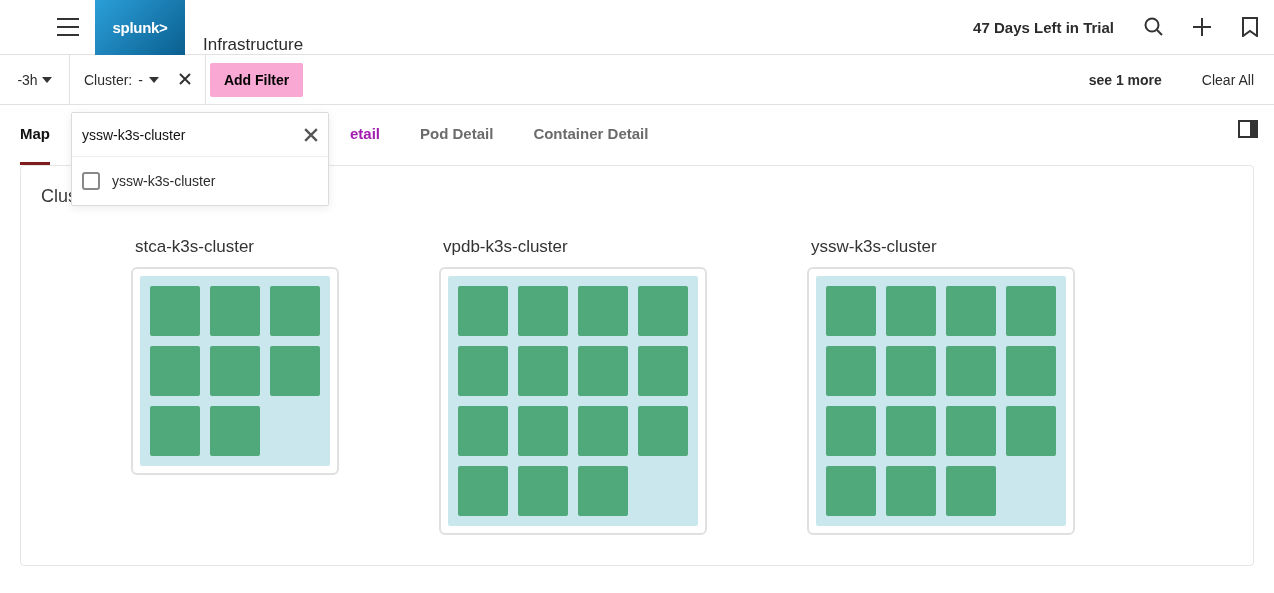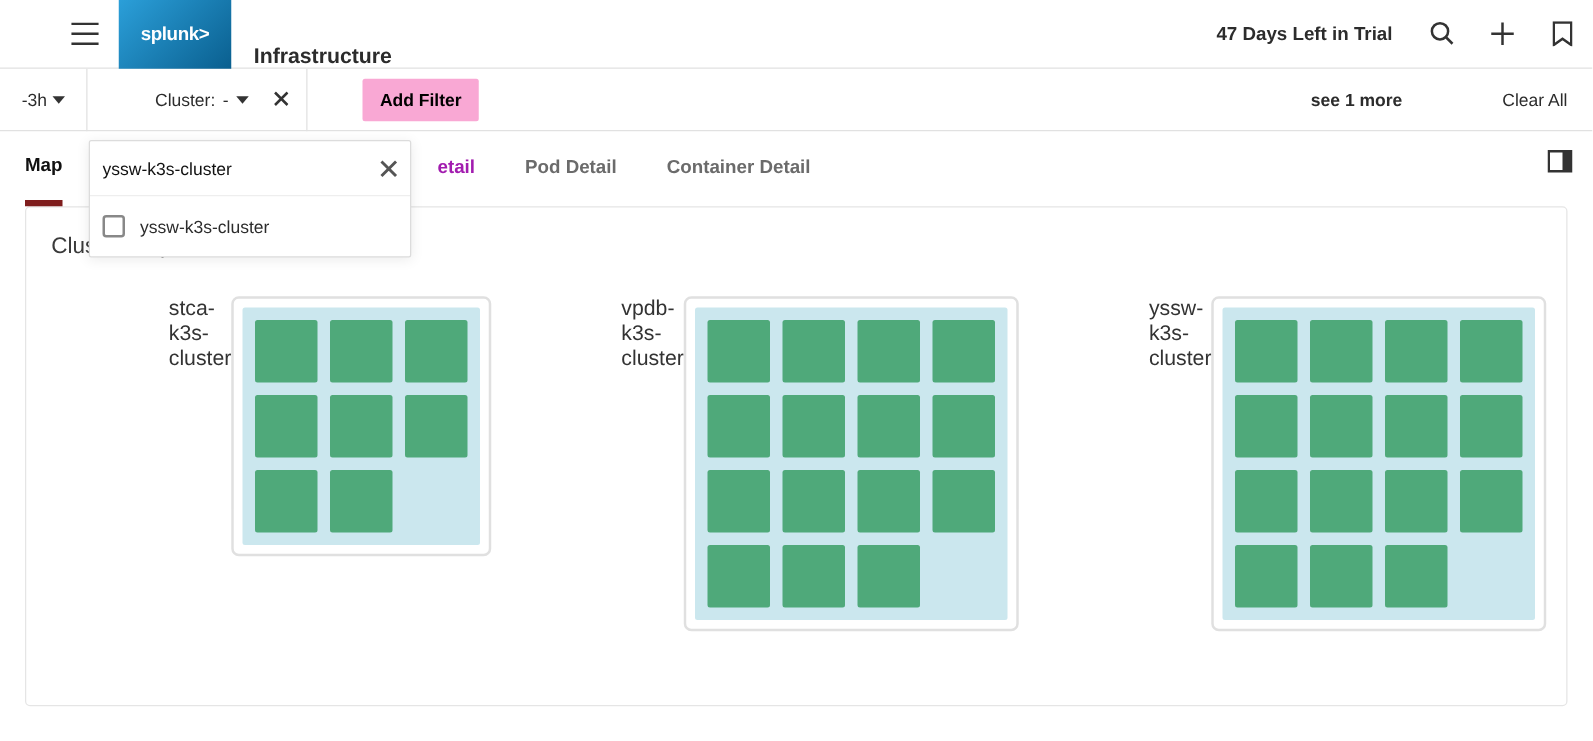--- a/index.html
+++ b/index.html
@@ -2,56 +2,56 @@
 <html><head>
 <meta charset="utf-8">
 <style>
 * { box-sizing: border-box; margin: 0; padding: 0; }
 body { font-family: "Helvetica Neue", Arial, sans-serif; font-size: 14px; color: #2c2c2c; background: #fff; width: 1274px; }
 
 
 .top-header { display: flex; align-items: center; height: 55px; border-bottom: 1px solid #e1e1e1; padding-left: 40px; }
 .hamburger { width: 55px; height: 55px; display: flex; align-items: center; justify-content: center; cursor: pointer; }
 .logo { width: 90px; height: 55px; background: linear-gradient(135deg, #2b9fd9, #0a5f8f); display: flex; align-items: center; justify-content: center; color: #fff; font-weight: 700; font-size: 15px; letter-spacing: -0.3px; }
-.page-title { padding-left: 18px; font-size: 17px; font-weight: 700; flex: 1; margin-top: 36px; }
+.page-title { padding-left: 18px; font-size: 17px; font-weight: 400; flex: 1; margin-top: 36px; }
 .trial { font-weight: 700; font-size: 15px; padding: 0 16px; }
 .icon-btn { width: 48px; height: 55px; display: flex; align-items: center; justify-content: center; cursor: pointer; }
 .icon-btn svg { stroke: #333; }
 
 
-.filter-bar { display: flex; align-items: center; height: 50px; border-bottom: 1px solid #e1e1e1; position: relative; gap: 40px; }
+.filter-bar { display: flex; align-items: center; height: 50px; border-bottom: 1px solid #e1e1e1; position: relative; }
 .time-picker { width: 70px; height: 50px; border-right: 1px solid #e1e1e1; display: flex; align-items: center; justify-content: center; font-size: 14px; cursor: pointer; gap: 4px;}
 .cluster-filter { position: relative; height: 50px; border-right: 1px solid #e1e1e1; display: flex; align-items: center; padding: 0 14px; gap: 6px; cursor: pointer; font-size: 14px; }
 .cluster-filter .close-small { margin-left: 14px; }
 .add-filter { margin-left: 4px; background: #f9a8d4; border: none; height: 34px; padding: 0 14px; font-size: 14px; font-weight: 600; cursor: pointer; border-radius: 2px; }
 .spacer { flex: 1; }
 .see-more { font-weight: 700; font-size: 14px; padding: 0 20px; cursor: pointer; }
 .clear-all { font-weight: 400; font-size: 14px; padding: 0 20px; cursor: pointer; }
 
 
 .tabs { display: flex; align-items: center; height: 60px; padding: 0 20px; gap: 40px; position: relative; }
 .tab { font-size: 15px; font-weight: 700; color: #6b6b6b; cursor: pointer; height: 60px; display: flex; align-items: center; border-bottom: 3px solid transparent; }
-.tab.active { color: #111; border-bottom: 5px solid #7f1d1d; }
+.tab.active { color: #111; border-bottom: 3px solid #7f1d1d; }
 .tab.partial { color: #a21caf; }
 .panel-toggle { position: absolute; right: 16px; top: 14px; cursor: pointer; }
 
 
 .dropdown { position: absolute; left: 71px; top: 57px; width: 258px; background: #fff; border: 1px solid #dcdcdc; border-radius: 2px; box-shadow: 0 2px 10px rgba(0,0,0,0.08); z-index: 10; }
 .dd-input-row { display: flex; align-items: center; border-bottom: 1px solid #eee; height: 44px; padding: 0 10px; }
 .dd-input { flex: 1; border: none; outline: none; font-size: 14px; color: #111; text-decoration: underline wavy #d93025 1px; text-underline-offset: 3px; }
 .dd-close { cursor: pointer; display:flex; }
 .dd-option { display: flex; align-items: center; height: 48px; padding: 0 10px; gap: 12px; cursor: pointer; font-size: 14px; }
 .dd-checkbox { width: 18px; height: 18px; border: 2px solid #888; border-radius: 3px; }
 
 
 .main { padding: 0 20px 30px 20px; background: #fff; }
 .cluster-panel { border: 1px solid #e5e5e5; border-radius: 4px; padding: 20px 20px 30px 20px; min-height: 400px;}
 .cluster-panel h2 { font-size: 18px; font-weight: 400; color: #3a3a3a; margin-bottom: 30px; }
 .clusters-row { display: flex; gap: 100px; padding-left: 90px; align-items: flex-start;}
-.cluster { display: flex; flex-direction: row; }
+.cluster { display: flex; flex-direction: column; }
 .cluster-name { font-size: 17px; color: #333; margin-bottom: 10px; padding-left: 4px; }
 .cluster-box { border: 2px solid #e0e0e0; border-radius: 6px; padding: 7px; }
 .cluster-inner { background: #cbe7ee; padding: 10px; display: grid; gap: 10px; border-radius: 2px; }
 .pod { background: #4fa97a; border-radius: 2px; }
 
 
 .c1 .cluster-inner { grid-template-columns: repeat(3, 50px); grid-auto-rows: 50px; width: 190px; height: 190px; }
 .c1 .pod:nth-child(n+9) { visibility:hidden; }
 
 .c2 .cluster-inner, .c3 .cluster-inner { grid-template-columns: repeat(4, 50px); grid-auto-rows: 50px; width: 250px; height: 250px; }

